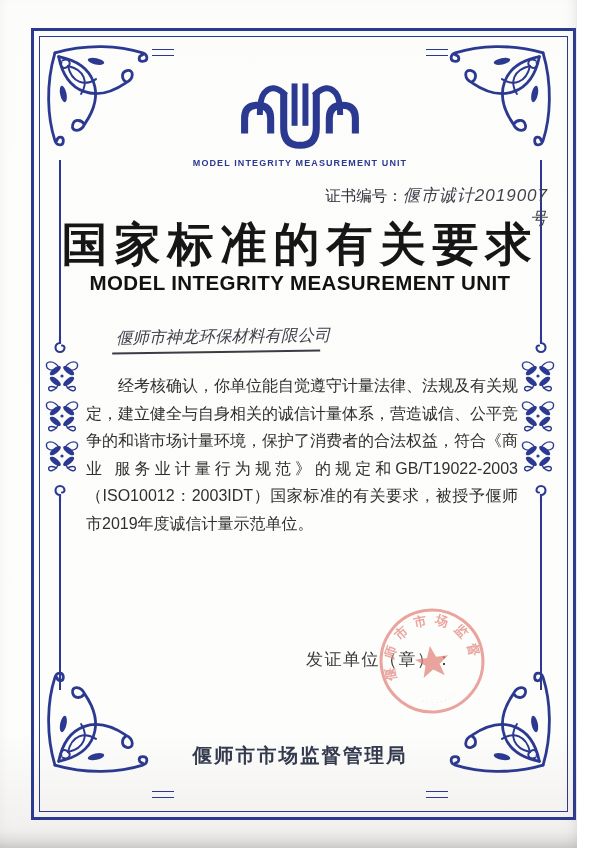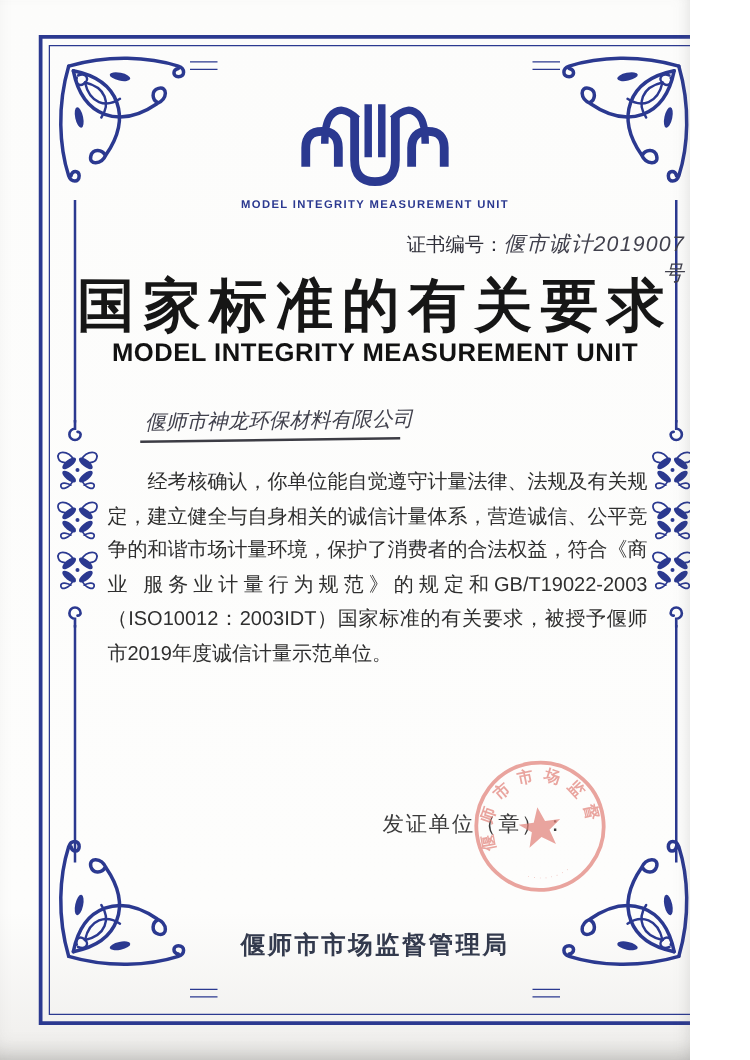--- a/index.html
+++ b/index.html
@@ -1,18 +1,18 @@
 <!DOCTYPE html>
 <html><head>
 <meta charset="utf-8">
 <style>
   html,body{margin:0;padding:0;}
   body{width:600px;height:848px;font-family:"Liberation Sans","DejaVu Sans",sans-serif;}
   .page{position:relative;width:552px;height:848px;overflow:hidden;
-        background:linear-gradient(180deg,#fcfcfb 0%,#fdfdfc 86%,#f1f0ee 98%,#e7e6e3 100%);}
+        background:linear-gradient(180deg,#fcfcfb 0%,#fdfdfc 86%,#f1f0ee 98%,#e7e6e3 100%);padding-left:25px;}
   .page::after{content:"";position:absolute;inset:0;pointer-events:none;
         box-shadow:inset 0 -14px 22px -16px rgba(90,90,90,.45), inset -10px 0 18px -16px rgba(120,120,120,.35);}
   
   .frame-outer{position:absolute;left:31px;top:28px;width:545px;height:792px;
         border:3.5px solid #2b3990;box-sizing:border-box;}
   .frame-inner{position:absolute;inset:5px;border:1.6px solid #2b3990;}
   
   .corner{position:absolute;width:112px;height:112px;}
   .corner svg{width:100%;height:100%;display:block;}
   .c-tl{left:40px;top:38px;}

